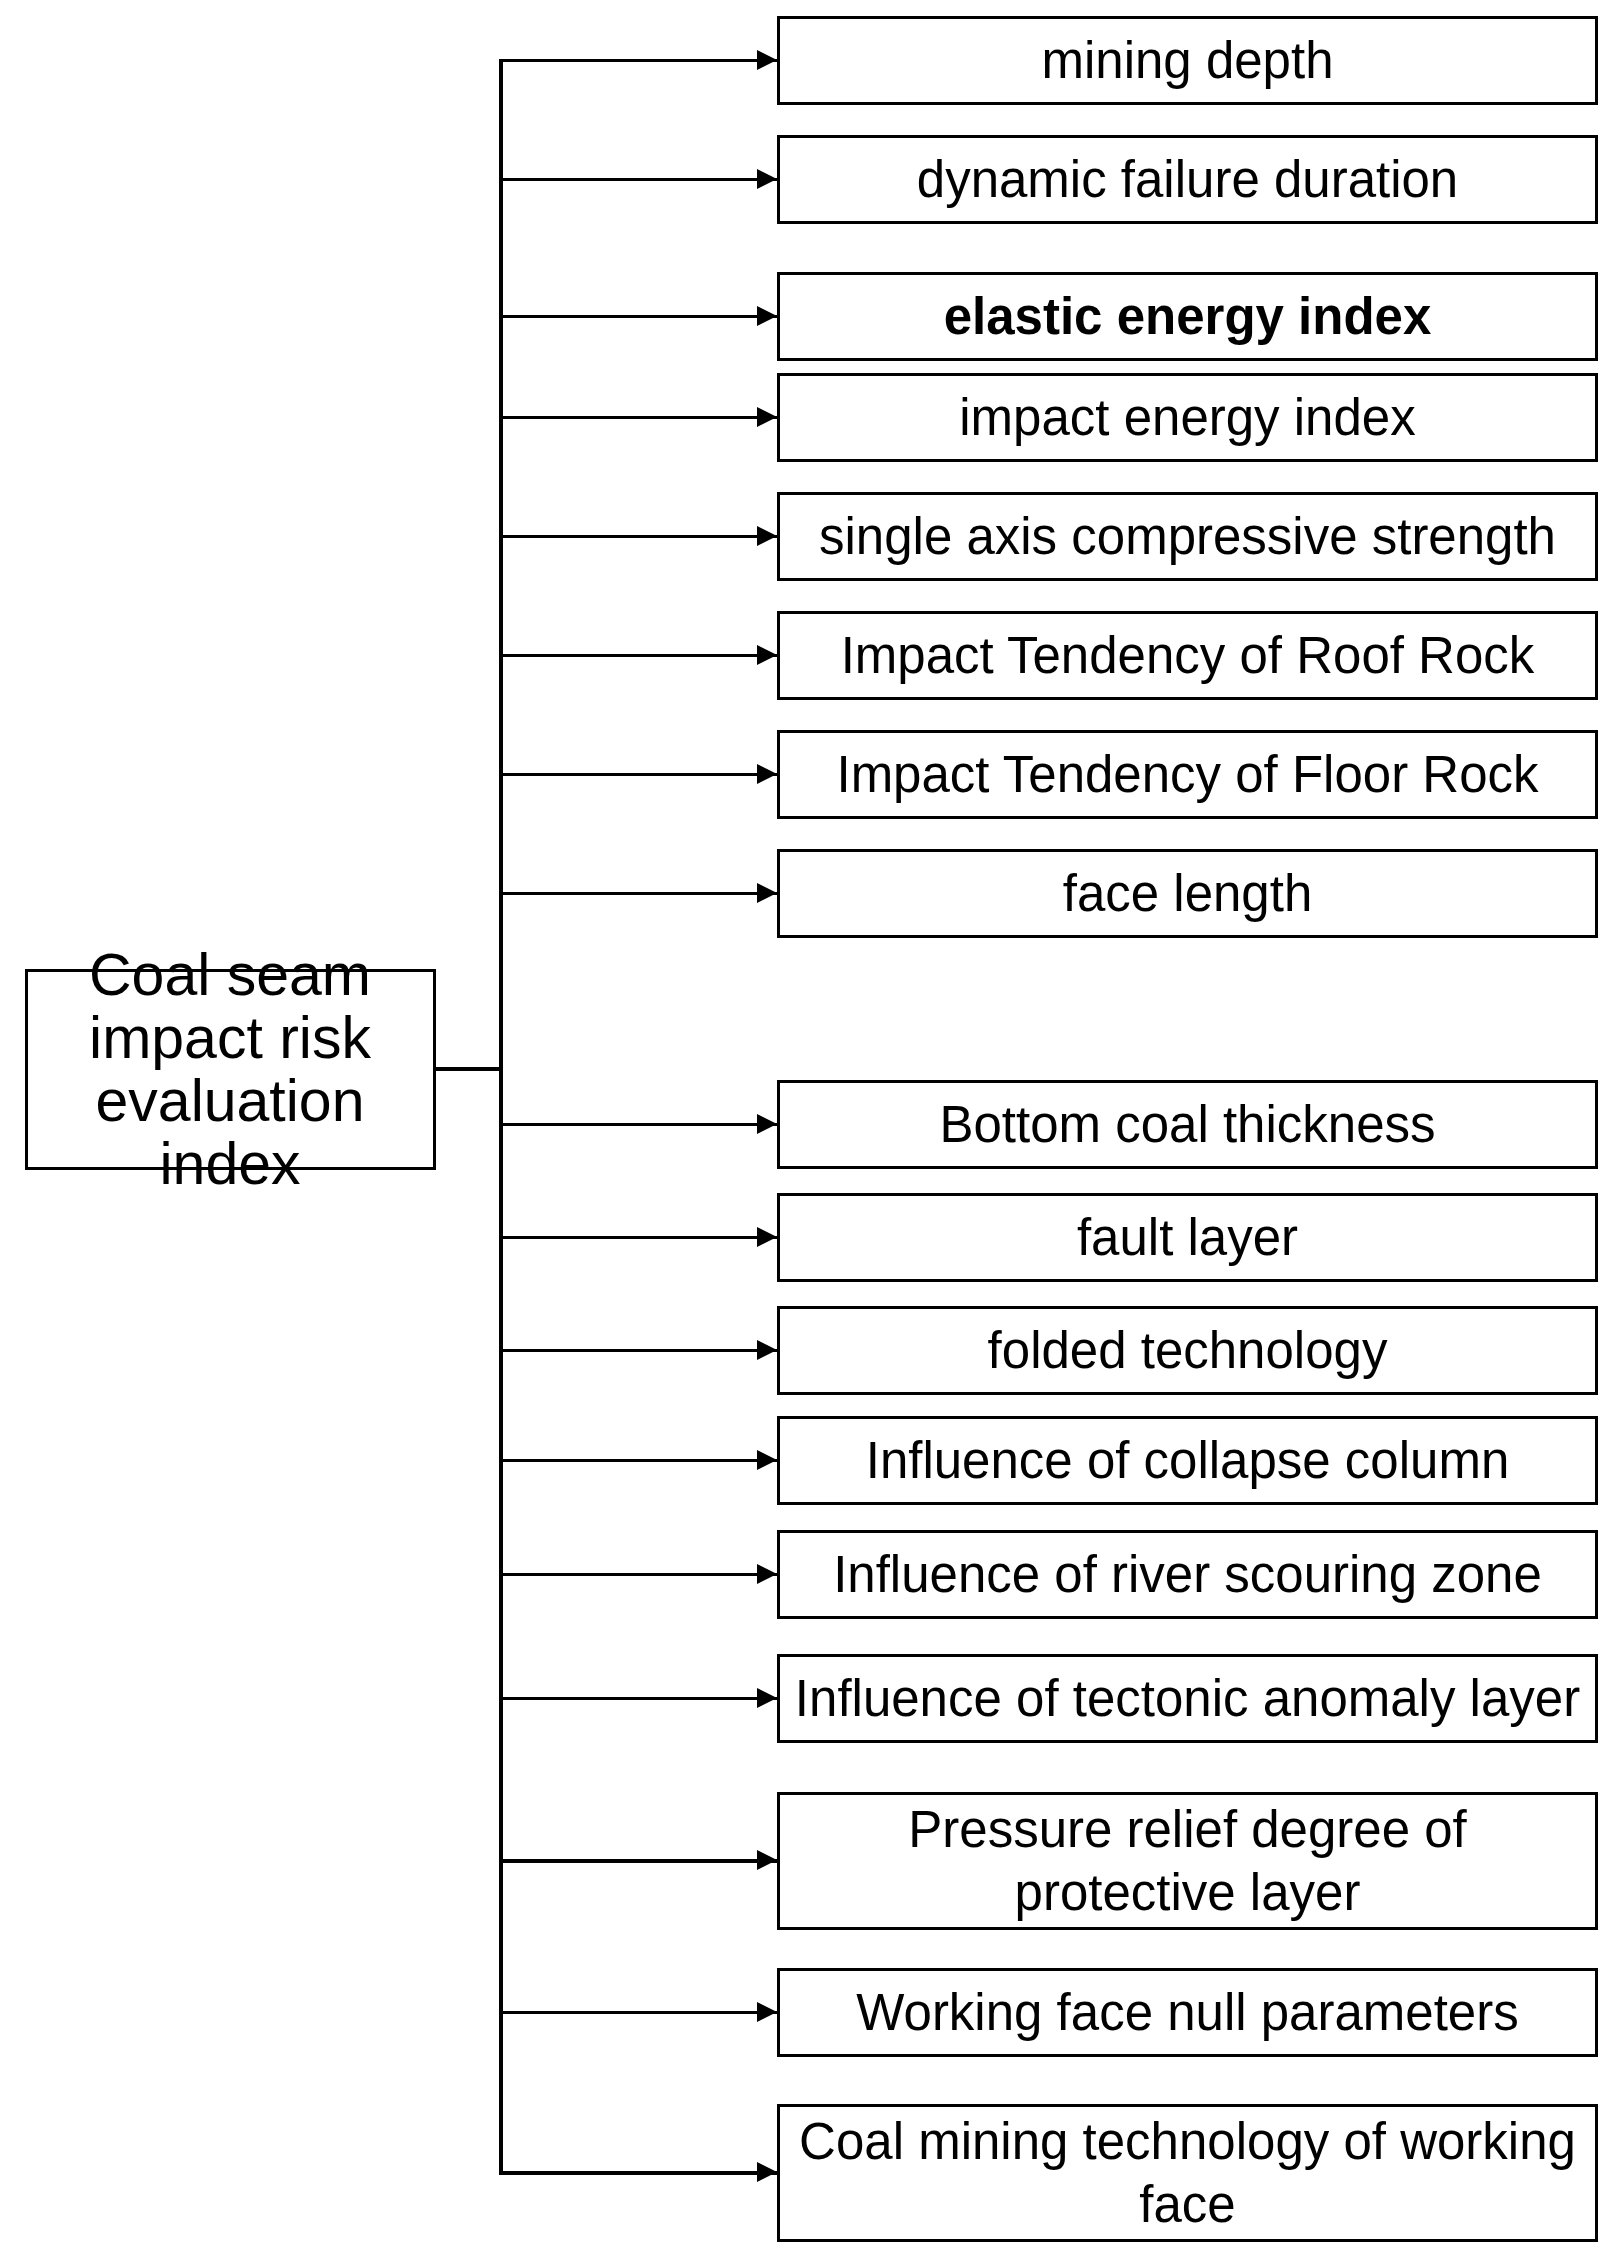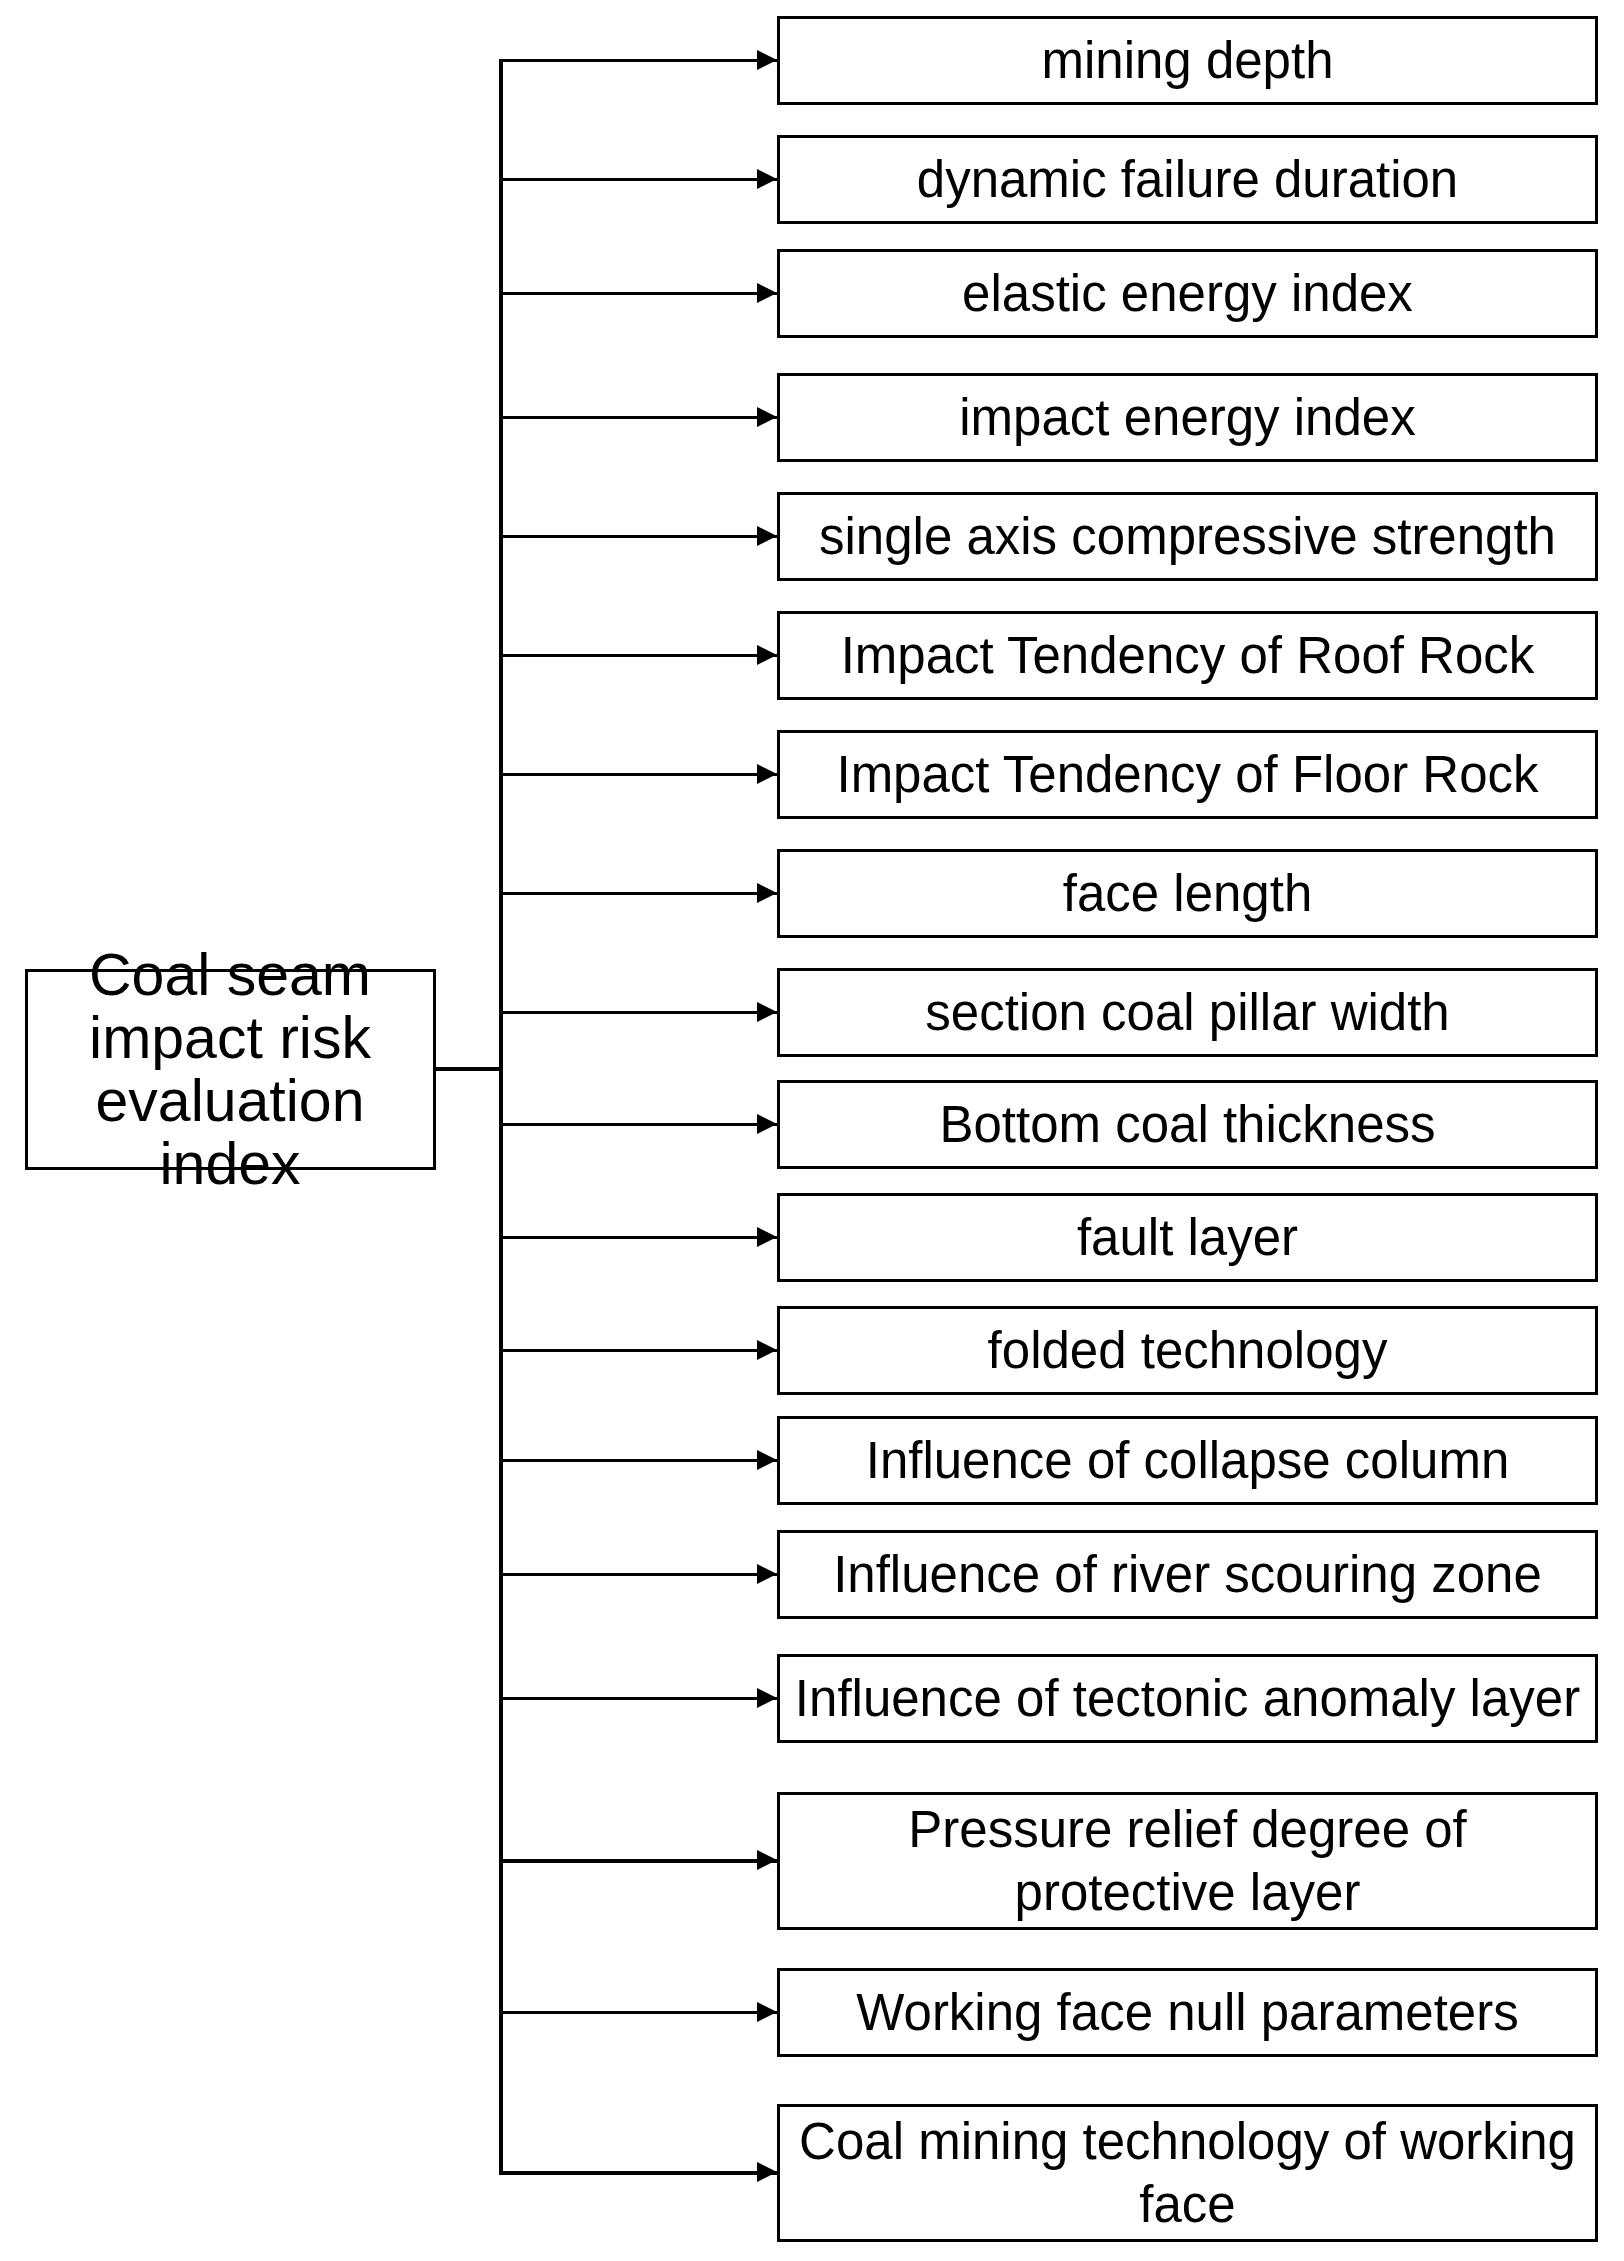--- a/index.html
+++ b/index.html
@@ -121,21 +121,21 @@
         <span>mining depth</span>
       </div>
     </div>
       <div class="row" style="top: 135px;">
       <div class="connector"></div>
       <div class="arrow"></div>
       <div class="node">
         <span>dynamic failure duration</span>
       </div>
     </div>
-      <div class="row" style="top: 249px;">
+      <div class="row" style="top: 272px; font-weight: bold;">
       <div class="connector"></div>
       <div class="arrow"></div>
       <div class="node">
         <span>elastic energy index</span>
       </div>
     </div>
       <div class="row" style="top: 373px;">
       <div class="connector"></div>
       <div class="arrow"></div>
       <div class="node">
@@ -161,27 +161,20 @@
       <div class="arrow"></div>
       <div class="node">
         <span>Impact Tendency of Floor Rock</span>
       </div>
     </div>
       <div class="row" style="top: 849px;">
       <div class="connector"></div>
       <div class="arrow"></div>
       <div class="node">
         <span>face length</span>
-      </div>
-    </div>
-      <div class="row" style="top: 968px;">
-      <div class="connector"></div>
-      <div class="arrow"></div>
-      <div class="node">
-        <span>section coal pillar width</span>
       </div>
     </div>
       <div class="row" style="top: 1080px;">
       <div class="connector"></div>
       <div class="arrow"></div>
       <div class="node">
         <span>Bottom coal thickness</span>
       </div>
     </div>
       <div class="row" style="top: 1193px;">

